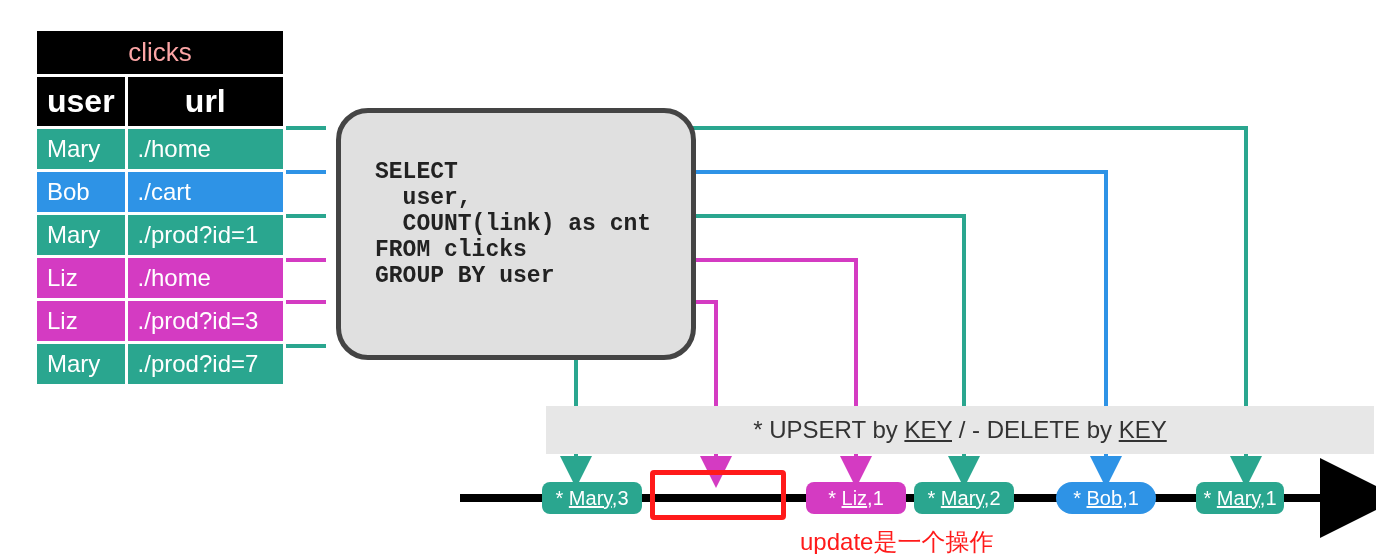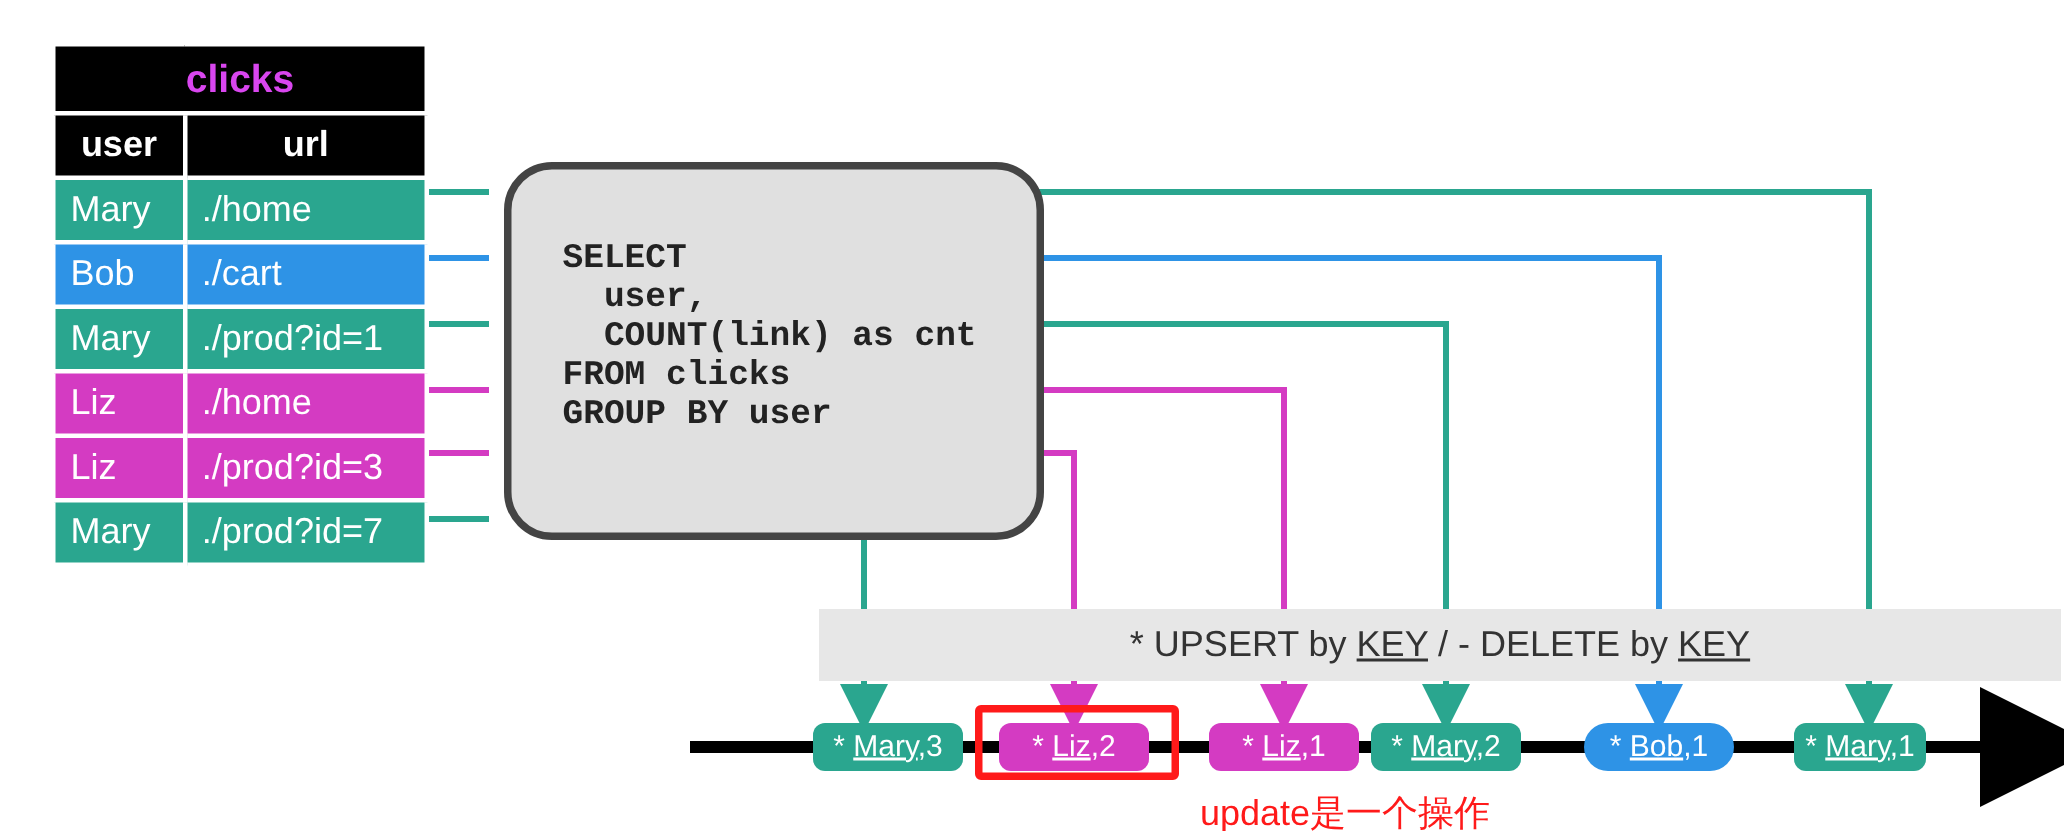--- a/index.html
+++ b/index.html
@@ -22,31 +22,31 @@
   }
   .tbl td, .tbl th {
     padding: 6px 10px;
     font-size: 24px;
     border: 3px solid #fff;
     text-align: left;
     font-weight: 400;
   }
   .tbl .title td {
     background: #000;
-    color: #d946ef;
-    text-align: center;
-    font-weight: 700;
+    color: #fca5a5;
+    text-align: center;
+    font-weight: 400;
     font-size: 26px;
   }
   .tbl .hdr td {
     background: #000;
     color: #fff;
     text-align: center;
     font-weight: 700;
-    font-size: 24px;
+    font-size: 32px;
   }
   .tbl .user { width: 88px; }
   .tbl .url  { width: 164px; }
 
   .c-teal  { background: #2aa68f; color: #fff; }
   .c-blue  { background: #2e93e6; color: #fff; }
   .c-pink  { background: #d43bc2; color: #fff; }
 
   
   .sqlbox {
@@ -209,21 +209,20 @@
 FROM clicks
 GROUP BY user</pre>
 </div>
 
 <div class="legend">
   <span>* UPSERT by </span><span class="u">KEY</span><span> / - DELETE by </span><span class="u">KEY</span>
 </div>
 
 <div class="outrow">
   <div class="pill p-teal" style="left:542px;width:100px">* <span class="k">Mary</span>,<span>3</span></div>
-  <div class="pill p-pink" style="left:666px;width:100px">* <span class="k">Liz</span>,<span>2</span></div>
   <div class="pill p-pink" style="left:806px;width:100px">* <span class="k">Liz</span>,<span>1</span></div>
   <div class="pill p-teal" style="left:914px;width:100px">* <span class="k">Mary</span>,<span>2</span></div>
   <div class="pill p-blue" style="left:1056px;width:100px">* <span class="k">Bob</span>,<span>1</span></div>
   <div class="pill p-teal" style="left:1196px;width:88px">* <span class="k">Mary</span>,<span>1</span></div>
 </div>
 
 <div class="redbox" style="left:650px;top:470px;width:136px;height:50px"></div>
 
 <div class="redtxt" style="left:800px;top:526px">update是一个操作</div>
 

